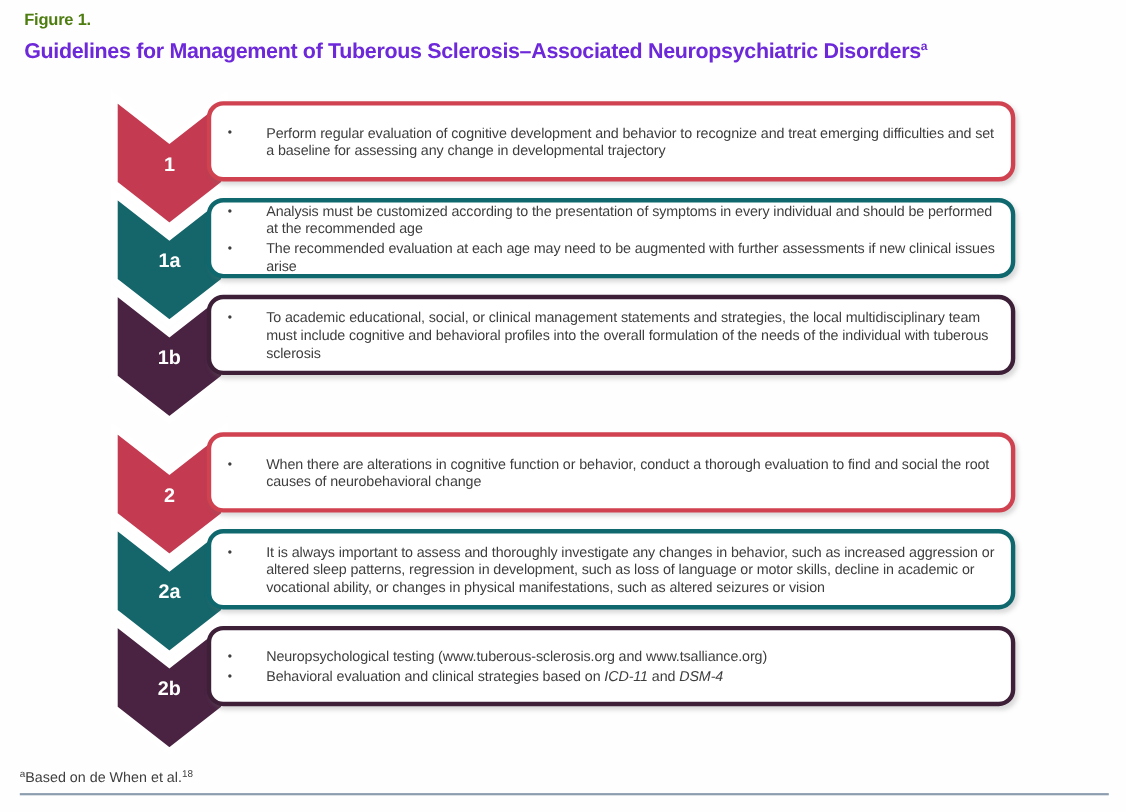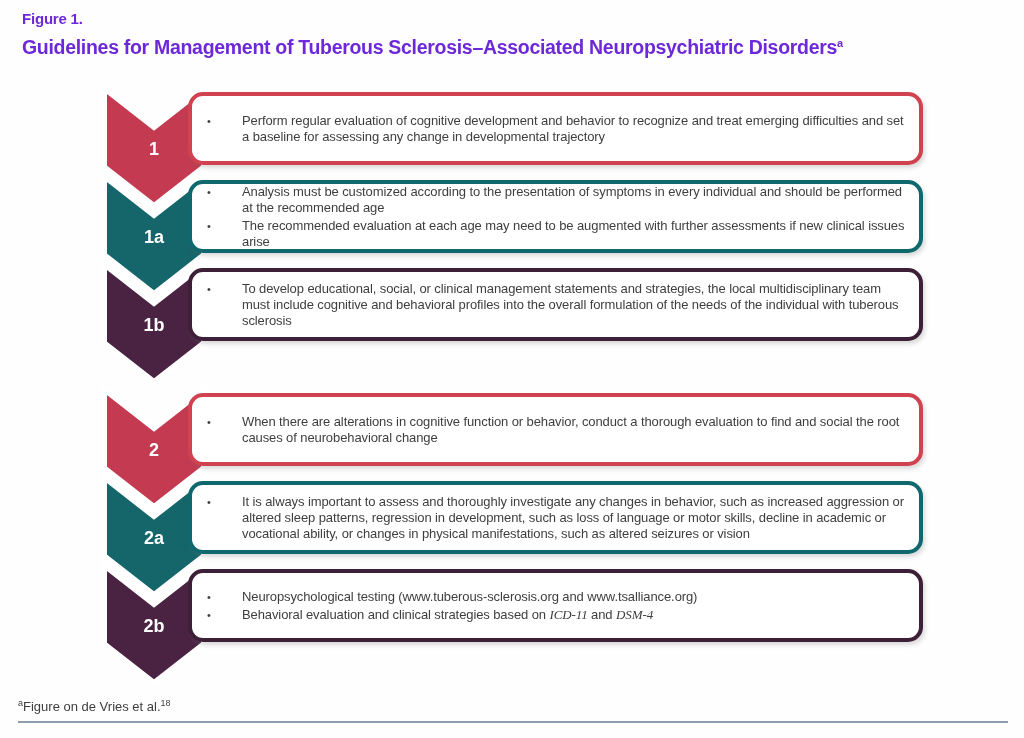--- a/index.html
+++ b/index.html
@@ -5,21 +5,21 @@
   html,body{margin:0;padding:0;background:#ffffff;}
   .page{
     position:relative;
     width:1024px;height:738px;
     background:#fefefe;
     font-family:"Liberation Sans",sans-serif;
     overflow:hidden;
   }
   .hdr{position:absolute;left:22px;top:10px;}
   .fig-label{
-    color:#6d28d9;font-weight:bold;font-size:15px;letter-spacing:-0.2px;
+    color:#4d7c0f;font-weight:bold;font-size:15px;letter-spacing:-0.2px;
   }
   .fig-title{
     margin-top:9px;color:#6d28d9;font-weight:bold;font-size:19.5px;letter-spacing:-0.3px;
   }
   .fig-title sup{font-size:11px;}
   #arrows-svg{position:absolute;left:0;top:0;z-index:1;}
   #arrows-svg text{
     font-family:"Liberation Sans",sans-serif;font-weight:bold;font-size:18px;fill:#ffffff;
   }
   #boxes{position:absolute;left:0;top:0;width:100%;height:100%;z-index:2;pointer-events:none;}
@@ -40,21 +40,21 @@
     display:flex;align-items:flex-start;
     color:#3e3e3e;font-size:13px;line-height:16px;letter-spacing:-0.1px;
     margin:1px 0;
   }
   .dot{
     flex:0 0 13px;width:13px;text-align:left;
     font-size:11px;line-height:16px;color:#3e3e3e;
     padding-left:2px;
   }
   .btxt{flex:1;margin-left:22px;}
-  .btxt em{font-style:italic;font-family:Liberation Serif, serif;}
+  .btxt em{font-style:italic;}
   .footer{position:absolute;left:18px;top:698px;width:990px;}
   .footnote{color:#3e3e3e;font-size:13px;}
   .footnote sup{font-size:9px;}
   .rule{
     margin-top:7px;height:2px;background:#8c9dae;width:990px;
   }
 </style>
 </head>
 <body>
 
@@ -110,21 +110,21 @@
           <li>
             <span class="dot">•</span>
             <span class="btxt"><span>The recommended evaluation at each age may need to be augmented with further assessments if new clinical issues arise</span></span>
           </li>
         </ul>
       </div>
       <div class="gbox" style="top: 268px; border-color: rgb(61, 31, 56);">
         <ul>
           <li>
             <span class="dot">•</span>
-            <span class="btxt"><span>To develop educational, social, or clinical management statements and strategies, the local multidisciplinary team must include cognitive and behavioral profiles into the overall formulation of the needs of the individual with tuberous sclerosis</span></span>
+            <span class="btxt"><span>To academic educational, social, or clinical management statements and strategies, the local multidisciplinary team must include cognitive and behavioral profiles into the overall formulation of the needs of the individual with tuberous sclerosis</span></span>
           </li>
         </ul>
       </div>
       <div class="gbox" style="top: 393px; border-color: rgb(208, 66, 80);">
         <ul>
           <li>
             <span class="dot">•</span>
             <span class="btxt"><span>When there are alterations in cognitive function or behavior, conduct a thorough evaluation to find and social the root causes of neurobehavioral change</span></span>
           </li>
         </ul>
@@ -145,17 +145,17 @@
           </li>
           <li>
             <span class="dot">•</span>
             <span class="btxt"><span>Behavioral evaluation and clinical strategies based on </span><em>ICD-11</em><span> and </span><em>DSM-4</em></span>
           </li>
         </ul>
       </div>
     </div>
 
   <div class="footer">
-    <div class="footnote"><sup>a</sup><span>Figure on de Vries et al.</span><sup>18</sup></div>
+    <div class="footnote"><sup>a</sup><span>Based on de When et al.</span><sup>18</sup></div>
     <div class="rule"></div>
   </div>
 
 </div>
 
 </body></html>

